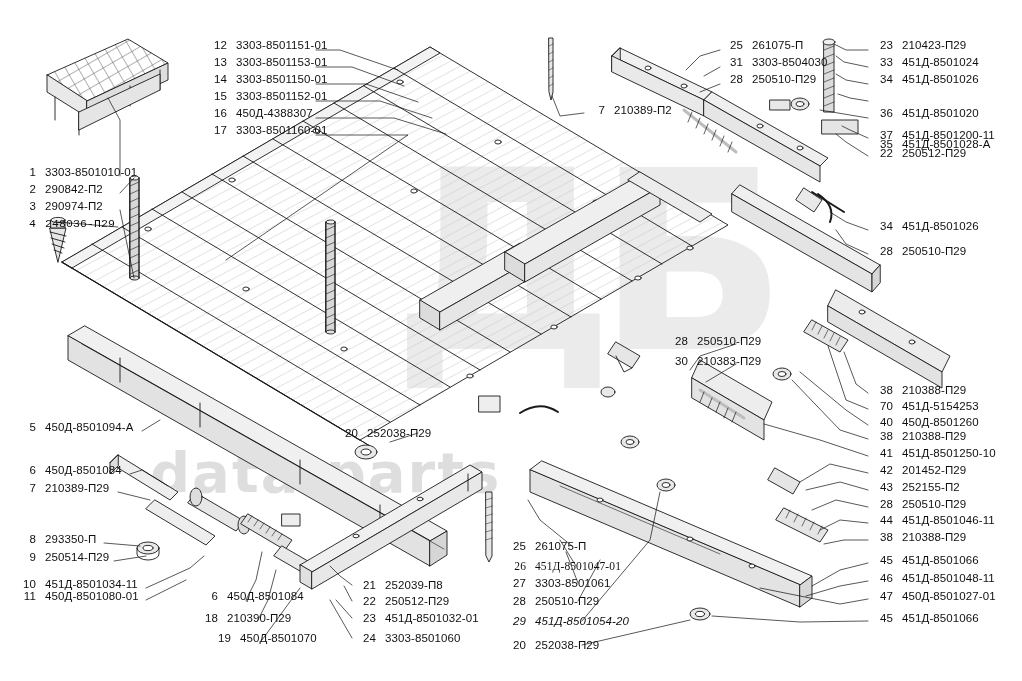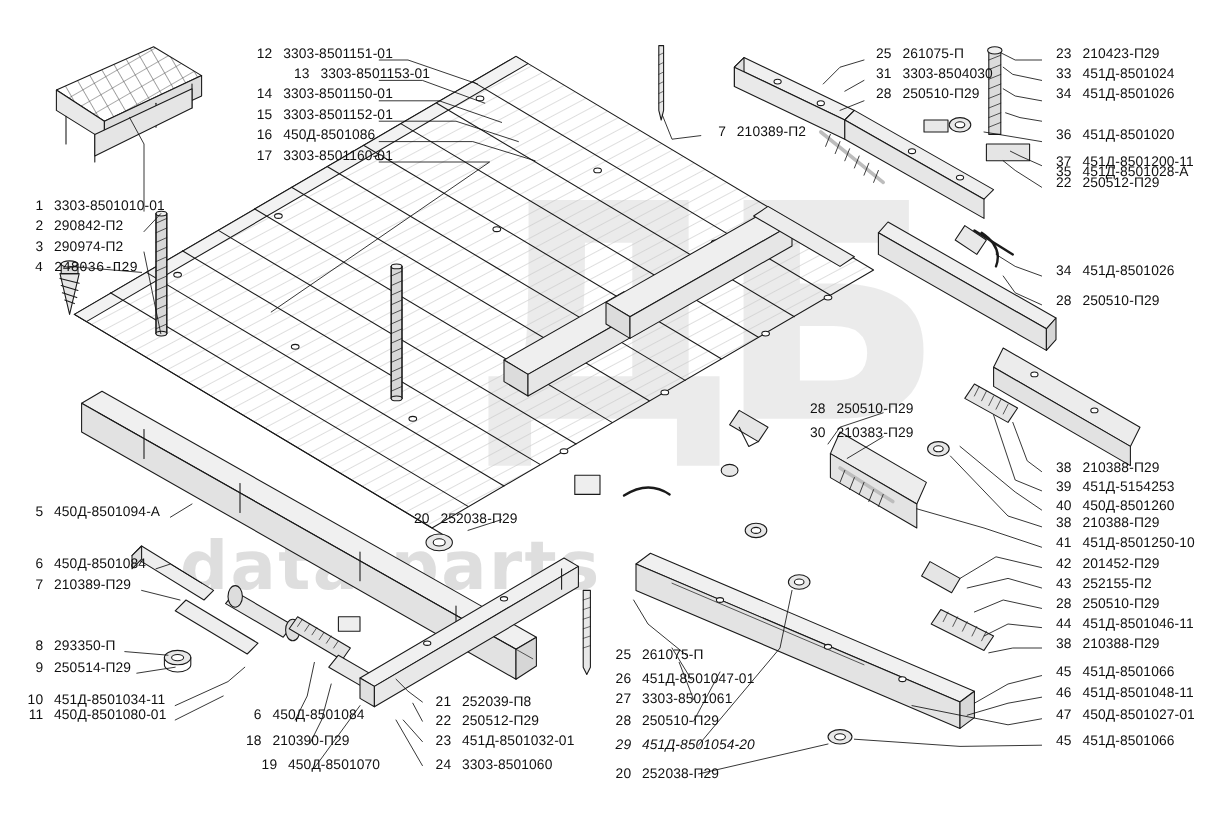--- a/index.html
+++ b/index.html
@@ -382,24 +382,24 @@
         <path d="M868 540 L844 540 L824 544"></path>
         <path d="M868 563 L840 570 L812 586"></path>
         <path d="M868 581 L840 586 L806 596"></path>
         <path d="M868 599 L840 604 L760 588"></path>
         <path d="M868 621 L800 622 L712 616"></path>
       </g>
     </g>
   </svg>
 
   <div class="callout" style="left:209px; top:39px;"><span class="num">12</span><span class="code">3303-8501151-01</span></div>
-  <div class="callout" style="left:209px; top:56px;margin-left:31px;"><span class="num">13</span><span class="code">3303-8501153-01</span></div>
+  <div class="callout" style="left:209px; top:56px;"><span class="num">13</span><span class="code">3303-8501153-01</span></div>
   <div class="callout" style="left:209px; top:73px;"><span class="num">14</span><span class="code">3303-8501150-01</span></div>
   <div class="callout" style="left:209px; top:90px;"><span class="num">15</span><span class="code">3303-8501152-01</span></div>
-  <div class="callout" style="left:209px; top:107px;"><span class="num">16</span><span class="code">450Д-8501086</span></div>
+  <div class="callout" style="left:209px; top:107px;"><span class="num">16</span><span class="code">450Д-4388307</span></div>
   <div class="callout" style="left:209px; top:124px;"><span class="num">17</span><span class="code">3303-8501160-01</span></div>
 
   <div class="callout" style="left:18px; top:166px;"><span class="num">1</span><span class="code">3303-8501010-01</span></div>
   <div class="callout" style="left:18px; top:183px;"><span class="num">2</span><span class="code">290842-П2</span></div>
   <div class="callout" style="left:18px; top:200px;"><span class="num">3</span><span class="code">290974-П2</span></div>
   <div class="callout" style="left:18px; top:217px;font-family:Liberation Mono, monospace;"><span class="num">4</span><span class="code">248036-П29</span></div>
 
   <div class="callout" style="left:18px; top:421px;"><span class="num">5</span><span class="code">450Д-8501094-А</span></div>
   <div class="callout" style="left:18px; top:464px;"><span class="num">6</span><span class="code">450Д-8501084</span></div>
   <div class="callout" style="left:18px; top:482px;"><span class="num">7</span><span class="code">210389-П29</span></div>
@@ -416,21 +416,21 @@
   <div class="callout" style="left:358px; top:595px;"><span class="num">22</span><span class="code">250512-П29</span></div>
   <div class="callout" style="left:358px; top:612px;"><span class="num">23</span><span class="code">451Д-8501032-01</span></div>
   <div class="callout" style="left:358px; top:632px;"><span class="num">24</span><span class="code">3303-8501060</span></div>
 
   <div class="callout" style="left:340px; top:427px;"><span class="num">20</span><span class="code">252038-П29</span></div>
   <div class="callout" style="left:587px; top:104px;"><span class="num">7</span><span class="code">210389-П2</span></div>
   <div class="callout" style="left:670px; top:335px;"><span class="num">28</span><span class="code">250510-П29</span></div>
   <div class="callout" style="left:670px; top:355px;"><span class="num">30</span><span class="code">210383-П29</span></div>
 
   <div class="callout" style="left:508px; top:540px;"><span class="num">25</span><span class="code">261075-П</span></div>
-  <div class="callout" style="left:508px; top:560px;"><span class="num">26</span><span class="code">451Д-8501047-01</span></div>
+  <div class="callout" style="left:508px; top:560px;font-family:Liberation Serif, serif;"><span class="num">26</span><span class="code">451Д-8501047-01</span></div>
   <div class="callout" style="left:508px; top:577px;"><span class="num">27</span><span class="code">3303-8501061</span></div>
   <div class="callout" style="left:508px; top:595px;"><span class="num">28</span><span class="code">250510-П29</span></div>
   <div class="callout" style="left:508px; top:615px;font-style:italic;"><span class="num">29</span><span class="code">451Д-8501054-20</span></div>
   <div class="callout" style="left:508px; top:639px;"><span class="num">20</span><span class="code">252038-П29</span></div>
 
   <div class="callout" style="left:725px; top:39px;"><span class="num">25</span><span class="code">261075-П</span></div>
   <div class="callout" style="left:725px; top:56px;"><span class="num">31</span><span class="code">3303-8504030</span></div>
   <div class="callout" style="left:725px; top:73px;"><span class="num">28</span><span class="code">250510-П29</span></div>
 
   <div class="callout" style="left:875px; top:39px;"><span class="num">23</span><span class="code">210423-П29</span></div>
@@ -438,21 +438,21 @@
   <div class="callout" style="left:875px; top:73px;"><span class="num">34</span><span class="code">451Д-8501026</span></div>
   <div class="callout" style="left:875px; top:90px;margin-top:48px;"><span class="num">35</span><span class="code">451Д-8501028-А</span></div>
   <div class="callout" style="left:875px; top:107px;"><span class="num">36</span><span class="code">451Д-8501020</span></div>
   <div class="callout" style="left:875px; top:129px;"><span class="num">37</span><span class="code">451Д-8501200-11</span></div>
   <div class="callout" style="left:875px; top:147px;"><span class="num">22</span><span class="code">250512-П29</span></div>
 
   <div class="callout" style="left:875px; top:220px;"><span class="num">34</span><span class="code">451Д-8501026</span></div>
   <div class="callout" style="left:875px; top:245px;"><span class="num">28</span><span class="code">250510-П29</span></div>
 
   <div class="callout" style="left:875px; top:384px;"><span class="num">38</span><span class="code">210388-П29</span></div>
-  <div class="callout" style="left:875px; top:400px;"><span class="num">39</span><span class="code">451Д-5154253</span></div>
+  <div class="callout" style="left:875px; top:400px;"><span class="num">70</span><span class="code">451Д-5154253</span></div>
   <div class="callout" style="left:875px; top:416px;"><span class="num">40</span><span class="code">450Д-8501260</span></div>
   <div class="callout" style="left:875px; top:430px;"><span class="num">38</span><span class="code">210388-П29</span></div>
   <div class="callout" style="left:875px; top:447px;"><span class="num">41</span><span class="code">451Д-8501250-10</span></div>
   <div class="callout" style="left:875px; top:464px;"><span class="num">42</span><span class="code">201452-П29</span></div>
   <div class="callout" style="left:875px; top:481px;"><span class="num">43</span><span class="code">252155-П2</span></div>
   <div class="callout" style="left:875px; top:498px;"><span class="num">28</span><span class="code">250510-П29</span></div>
   <div class="callout" style="left:875px; top:514px;"><span class="num">44</span><span class="code">451Д-8501046-11</span></div>
   <div class="callout" style="left:875px; top:531px;"><span class="num">38</span><span class="code">210388-П29</span></div>
   <div class="callout" style="left:875px; top:554px;"><span class="num">45</span><span class="code">451Д-8501066</span></div>
   <div class="callout" style="left:875px; top:572px;"><span class="num">46</span><span class="code">451Д-8501048-11</span></div>

